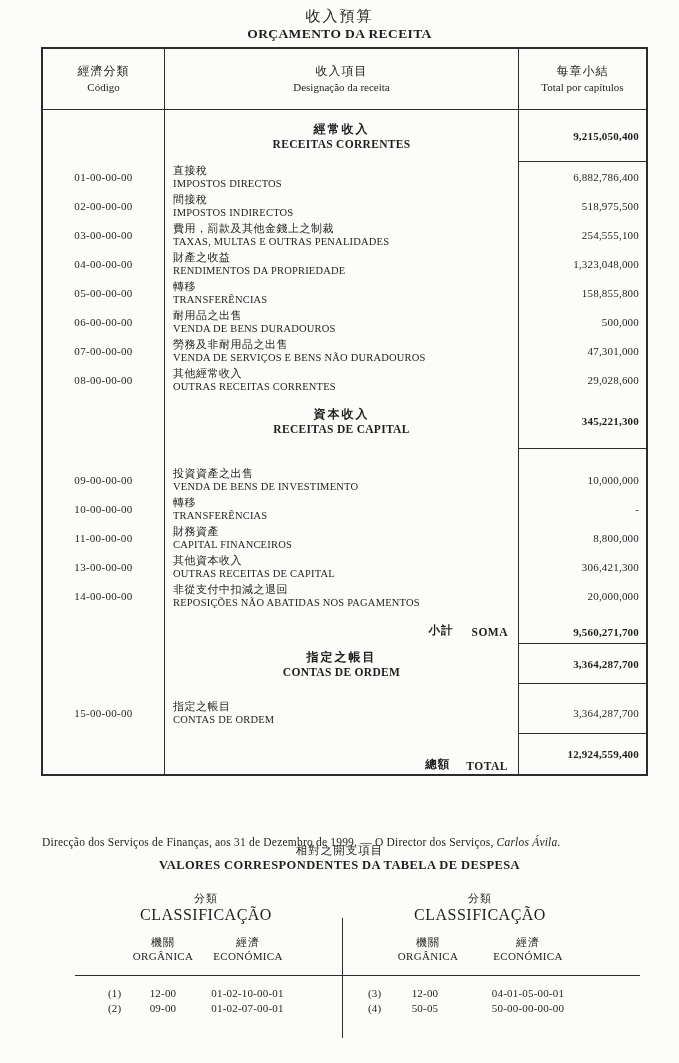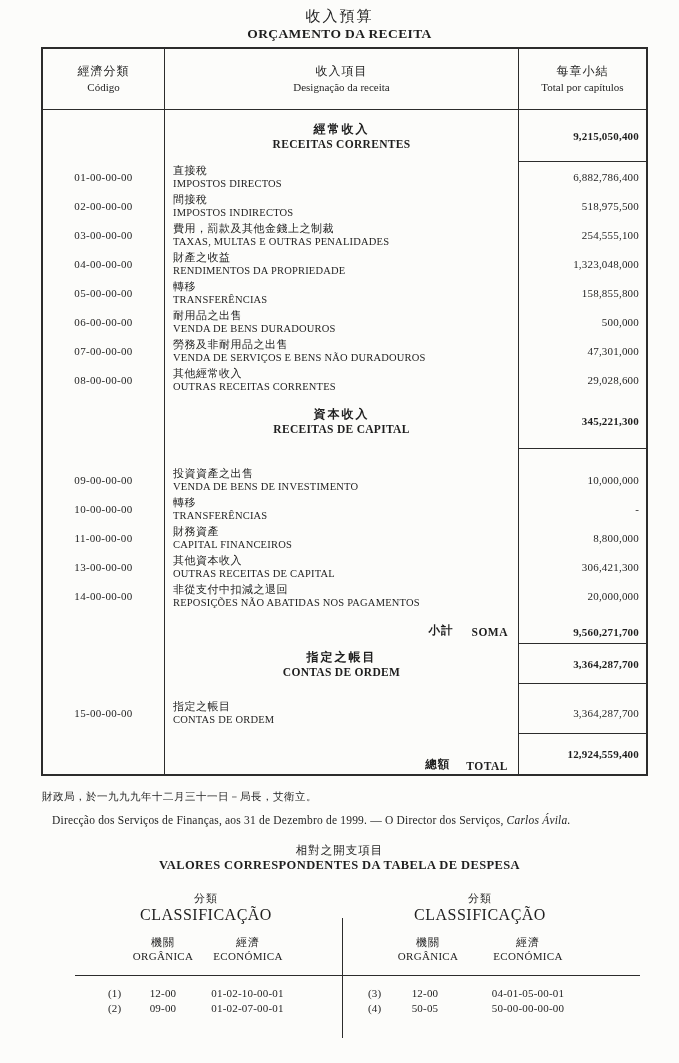--- a/index.html
+++ b/index.html
@@ -52,21 +52,21 @@
   .sumrow .c2 { display:flex; flex-direction:row; justify-content:flex-end; align-items:flex-end;
                 padding:0 10px 6px 0; gap:18px; }
   .sumrow .lblzh { font-size:11.5px; font-weight:bold; letter-spacing:1px; }
   .sumrow .lblpt { font-size:11.5px; font-weight:bold; letter-spacing:0.5px; }
   .sumrow .amt { font-weight:bold; align-items:flex-end; padding-bottom:5px; }
   .totrow .c2 { padding-bottom:2px;gap:16px; }
   .totrow .amt { align-items:center; padding-bottom:0; }
 
   
   .note-zh { left:42px; top:790px; font-size:10.5px; letter-spacing:0.5px; }
-  .note-pt { left:42px; top:814px; font-size:11.5px; letter-spacing:0.2px;margin-left:10px; }
+  .note-pt { left:42px; top:836px; font-size:11.5px; letter-spacing:0.2px; }
 
   
   .corr-title-zh { top:843px; left:0; width:100%; font-size:11.5px; letter-spacing:1px; }
   .corr-title-pt { top:858px; left:0; width:100%; font-size:12.5px; font-weight:bold; letter-spacing:0.4px; }
 
   .cls { width:140px; text-align:center; }
   .cls .l1 { font-size:11px; letter-spacing:1px; }
   .cls .l2 { font-size:16px; letter-spacing:0.5px; }
 
   .colhead { width:100px; text-align:center; }
@@ -270,21 +270,20 @@
       <div class="c1"></div>
       <div class="c2">
         <span class="lblzh">總額</span>
         <span class="lblpt">TOTAL</span>
       </div>
       <div class="c3 amt">12,924,559,400</div>
     </div>
 
   </div>
 
-  <div class="abs note-zh">財政局，於一九九九年十二月三十一日－局長，艾衛立。</div>
   <div class="abs note-pt"><span>Direcção dos Serviços de Finanças, aos 31 de Dezembro de 1999. — O Director dos Serviços, </span><span class="it">Carlos Ávila.</span></div>
 
   <div class="abs ctr corr-title-zh">相對之開支項目</div>
   <div class="abs ctr corr-title-pt">VALORES  CORRESPONDENTES DA TABELA DE DESPESA</div>
 
   <div class="abs cls" style="left:136px; top:891px;">
     <div class="l1">分類</div>
     <div class="l2">CLASSIFICAÇÃO</div>
   </div>
 

